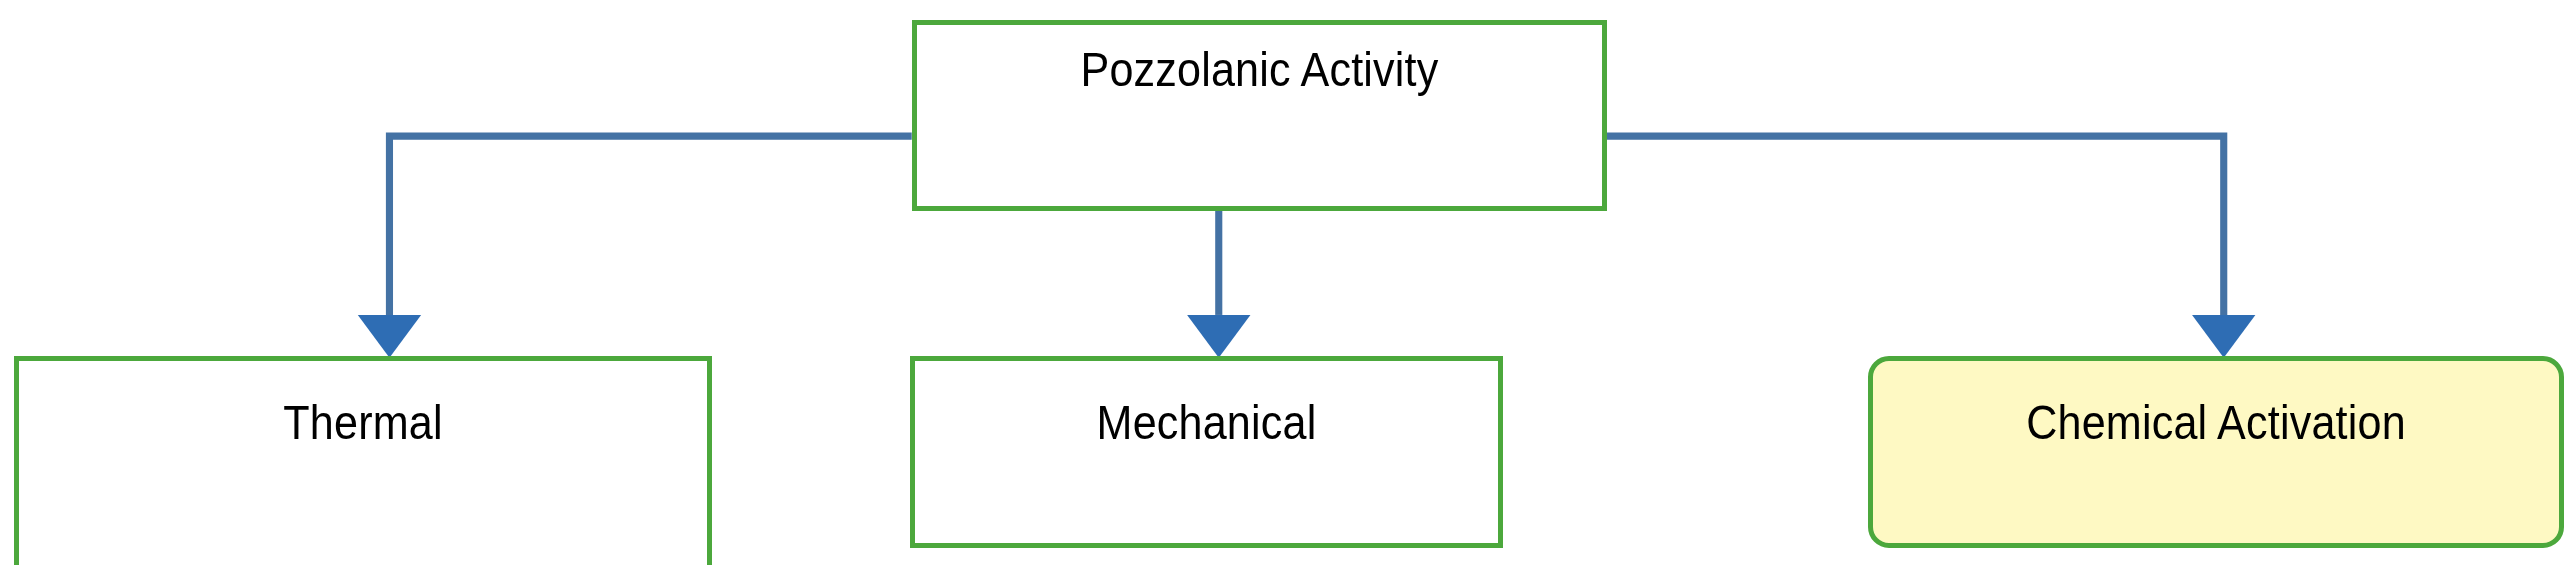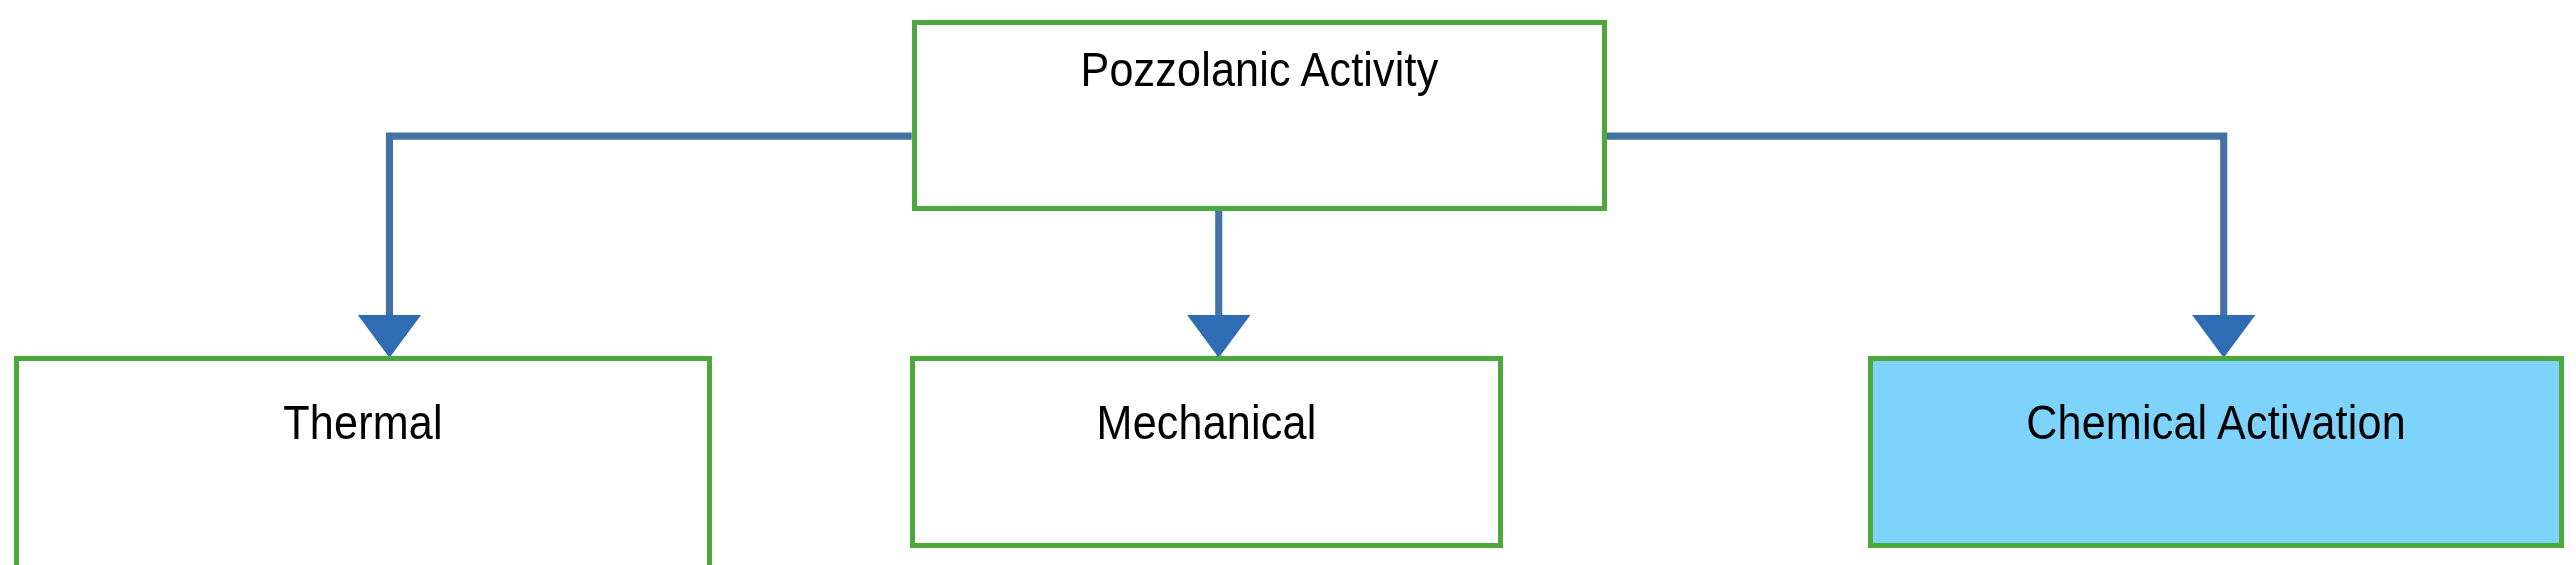--- a/index.html
+++ b/index.html
@@ -115,18 +115,18 @@
   </div>
 
   <div class="node" id="node-thermal" style="border-color: rgb(76, 168, 60); background: rgb(255, 255, 255);">
     <span class="node-label" style="color: rgb(0, 0, 0);">Thermal</span>
   </div>
 
   <div class="node" id="node-mechanical" style="border-color: rgb(76, 168, 60); background: rgb(255, 255, 255);">
     <span class="node-label" style="color: rgb(0, 0, 0);">Mechanical</span>
   </div>
 
-  <div class="node" id="node-chemical" style="border-color: rgb(76, 168, 60); background: #7dd3fc;">
+  <div class="node" id="node-chemical" style="border-color: rgb(76, 168, 60); background: #fef9c3; border-radius: 21px;">
     <span class="node-label" style="color: rgb(0, 0, 0);">Chemical Activation</span>
   </div>
 
 </div>
 
 
 </body></html>

